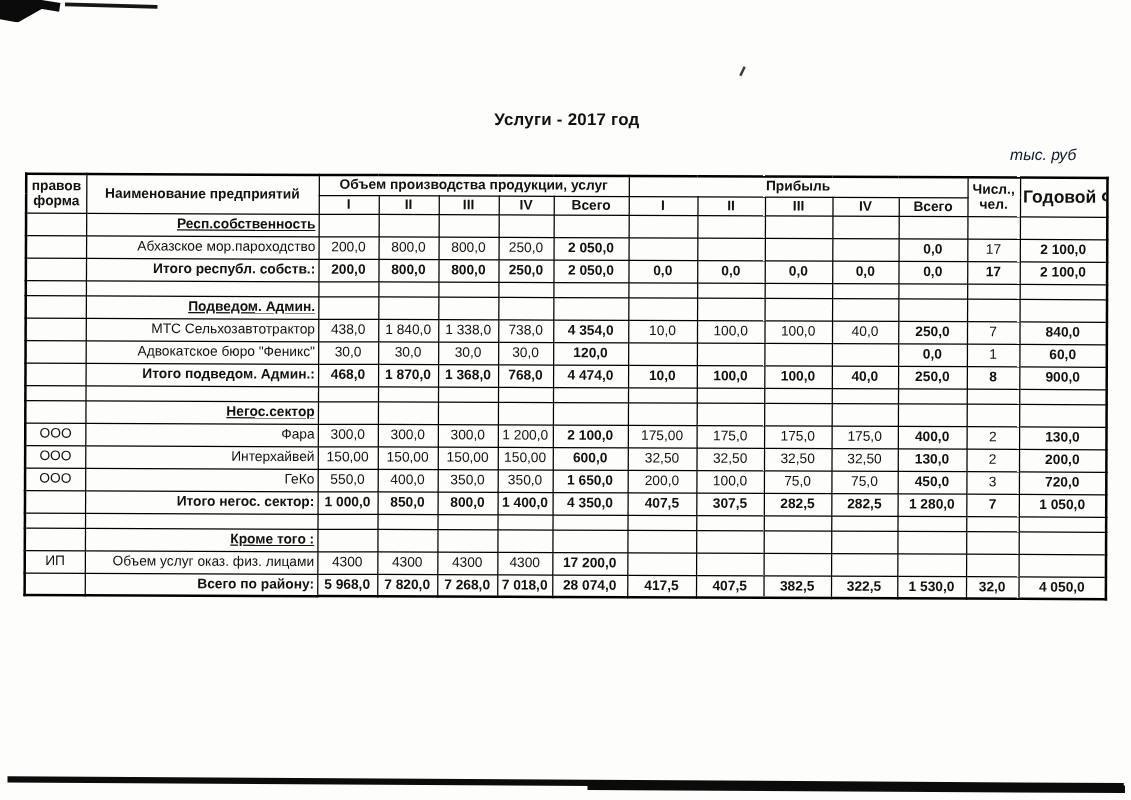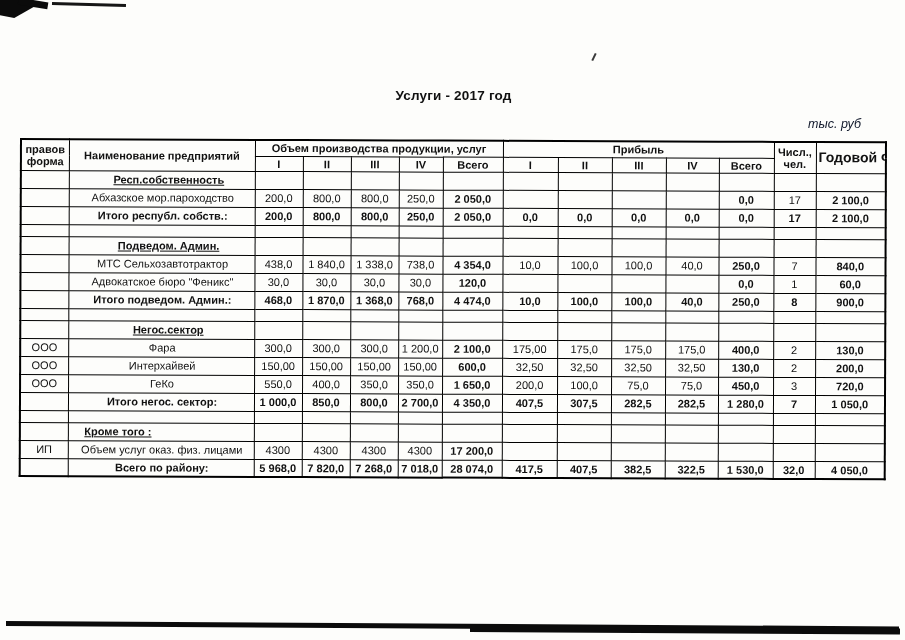--- a/index.html
+++ b/index.html
@@ -12,21 +12,21 @@
   .unit-note{position:absolute;top:117px;right:44px;font-size:12.5px;font-style:italic;color:#0f172a}
 
   table.report{position:absolute;left:20px;top:138px;width:865px;border-collapse:collapse;
     table-layout:fixed;border:2px solid #000;transform:rotate(0.22deg);transform-origin:left top}
   .report th,.report td{border:1px solid #000;font-size:11px;color:#111;text-align:center;
     vertical-align:middle;padding:1px 2px;overflow:hidden;white-space:nowrap}
   .report thead th{font-weight:bold;white-space:pre-line;line-height:1.12;height:16px}
   .report thead tr.q-row th{height:15px}
   .report tbody td{height:18px}
   .report tr.empty td{height:12px}
-  .report td.name{text-align:center;padding-left:4px}
+  .report td.name{text-align:right;padding-left:4px}
   .report tr.section td.name{font-weight:bold;text-decoration:underline;padding-left:16px}
   .report tr.total td{font-weight:bold}
   .report td.vtotal,.report td.ptotal,.report td.fzp{font-weight:bold}
   .report th.fzp-head{white-space:nowrap;font-size:14px}
 
   
   .art{position:absolute;background:#0b0b0b}
   .blob{left:0;top:0;width:34px;height:18px;clip-path:polygon(0 0,70% 0,100% 38%,42% 100%,0 85%)}
   .blob2{left:18px;top:0;width:30px;height:7px;transform:rotate(9deg)}
   .line-top{left:52px;top:3px;width:74px;height:2.5px;background:#161616;transform:rotate(1.6deg)}
@@ -296,21 +296,21 @@
           <td class="ptotal">450,0</td>
           <td class="people">3</td>
           <td class="fzp">720,0</td>
         </tr>
         <tr class="total">
           <td class="form"></td>
           <td class="name">Итого негос. сектор:</td>
           <td class="q1">1 000,0</td>
           <td class="q2">850,0</td>
           <td class="q3">800,0</td>
-          <td class="q4">2 700,0</td>
+          <td class="q4">1 400,0</td>
           <td class="vtotal">4 350,0</td>
           <td class="p1">407,5</td>
           <td class="p2">307,5</td>
           <td class="p3">282,5</td>
           <td class="p4">282,5</td>
           <td class="ptotal">1 280,0</td>
           <td class="people">7</td>
           <td class="fzp">1 050,0</td>
         </tr>
         <tr class="empty">
@@ -324,21 +324,21 @@
           <td class="p1"></td>
           <td class="p2"></td>
           <td class="p3"></td>
           <td class="p4"></td>
           <td class="ptotal"></td>
           <td class="people"></td>
           <td class="fzp"></td>
         </tr>
         <tr class="section">
           <td class="form"></td>
-          <td class="name" style="text-align: left;">Кроме того :</td>
+          <td class="name" style="text-align: right;">Кроме того :</td>
           <td class="q1"></td>
           <td class="q2"></td>
           <td class="q3"></td>
           <td class="q4"></td>
           <td class="vtotal"></td>
           <td class="p1"></td>
           <td class="p2"></td>
           <td class="p3"></td>
           <td class="p4"></td>
           <td class="ptotal"></td>

